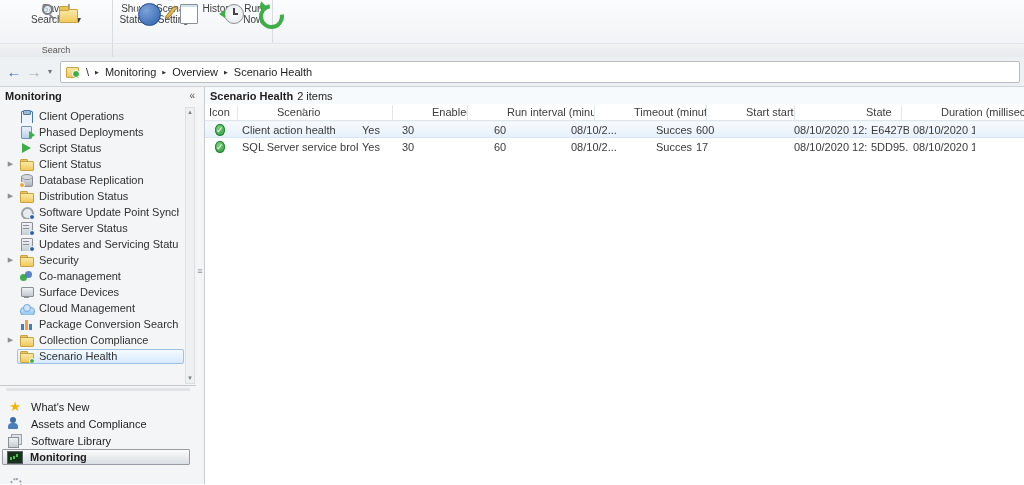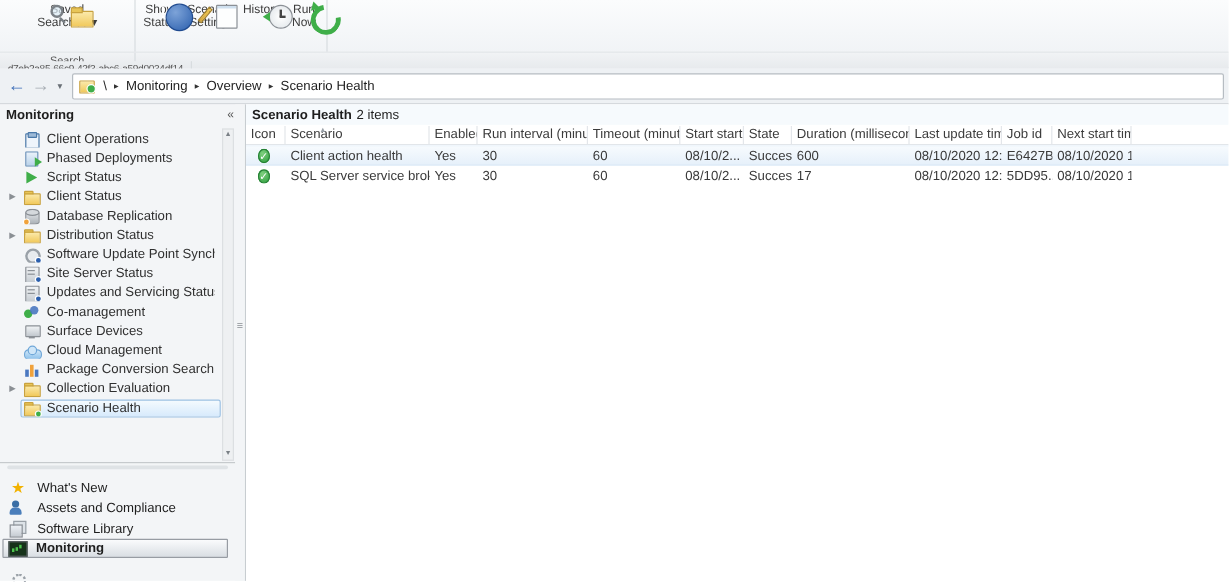--- a/index.html
+++ b/index.html
@@ -113,26 +113,26 @@
   
   .workspaces{position:absolute;left:0;right:8px;bottom:6px;height:80px;}
   .ws{display:flex;align-items:center;height:17px;padding-left:8px;gap:9px;color:#1e1e1e;cursor:default;}
   .ws.selected{margin:0 6px 0 2px;padding-left:4px;height:16px;border:1px solid #979ca3;border-radius:1px;background:linear-gradient(#fafbfc,#d9dee3);font-weight:bold;}
   .ws-gear{position:absolute;left:10px;bottom:-12px;width:12px;height:12px;border:2px dotted #9aa1a8;border-radius:50%;}
 
   
   .content{flex:1;background:#fff;display:flex;flex-direction:column;overflow:hidden;}
   .c-title{height:17px;background:#f6fafd;display:flex;align-items:center;padding-left:5px;gap:4px;color:#1e1e1e;}
   .c-title b{font-weight:bold;}
-  .thead{display:flex;height:16px;color:#3c3c3c;border-bottom:1px solid #e2e6ea;margin-top:1px;}
+  .thead{display:flex;height:16px;color:#3c3c3c;border-bottom:1px solid #e2e6ea;margin-top:1px;gap:35px;}
   .th{padding-left:4px;line-height:15px;border-right:1px solid #e3e6ea;white-space:nowrap;overflow:hidden;position:relative;flex:none;cursor:default;}
   .thf{flex:1;border-right:none;}
   .sort{position:absolute;left:28px;top:-3px;font-size:6px;color:#9aa1a8;}
   .w0{width:33px;}.w1{width:120px;}.w2{width:40px;}.w3{width:92px;}.w4{width:77px;}
-  .w5{width:53px;}.w6{width:40px;}.w7{width:98px;}.w8{width:77px;}.w9{width:42px;}.w10{width:66px;}
+  .w5{width:53px;}.w6{width:40px;margin-left:32px;}.w7{width:98px;}.w8{width:77px;}.w9{width:42px;}.w10{width:66px;}
   .trow{display:flex;height:17px;align-items:center;color:#3a3a3a;cursor:default;}
   .trow.sel{background:linear-gradient(#f8fbfe,#e5f0fa);box-shadow:inset 0 1px 0 #edf5fc,inset 0 -1px 0 #d9e8f6;}
   .td{padding-left:4px;white-space:nowrap;overflow:hidden;flex:none;}
   .chk{width:12px;height:12px;margin-left:6px;border-radius:50%;background:radial-gradient(circle at 35% 30%,#7ed07e,#2f9e3f);border:1px solid #268036;color:#fff;font-size:9px;line-height:11px;text-align:center;font-weight:bold;flex:none;}
 </style>
 </head>
 <body>
 
 <div class="app">
 
@@ -158,21 +158,20 @@
           <span class="cap">History</span>
         </div>
         <div class="rb-btn" style="width:34px;">
           <span class="r-ico r-run"><span class="arrow"></span></span>
           <span class="cap">Run Now</span>
         </div>
       </div>
     </div>
     <div class="rb-footer">
       <div class="rb-flabel g1">Search</div>
-      <div class="rb-flabel g2">d7eb2a85-66c9-42f3-abc6-a59d0034df14</div>
     </div>
   </div>
 
   <div class="addr">
     <span class="nav-arrow nav-back">←</span>
     <span class="nav-arrow nav-fwd">→</span>
     <span class="nav-caret">▾</span>
     <div class="crumb-box">
       <span class="site-ico"></span>
       <span class="crumb">\</span>
@@ -257,20 +256,27 @@
         <div class="titem">
             <span class="t-exp"></span>
             <span class="t-body">
               <span class="ico i-server">
                 <span class="badge-b"></span>
               </span>
               <span class="t-lbl">Updates and Servicing Status</span>
             </span>
           </div>
         <div class="titem">
+            <span class="t-exp">▶</span>
+            <span class="t-body">
+              <span class="ico i-folder"></span>
+              <span class="t-lbl">Security</span>
+            </span>
+          </div>
+        <div class="titem">
             <span class="t-exp"></span>
             <span class="t-body">
               <span class="ico i-puzzle"></span>
               <span class="t-lbl">Co-management</span>
             </span>
           </div>
         <div class="titem">
             <span class="t-exp"></span>
             <span class="t-body">
               <span class="ico i-monitor"></span>
@@ -288,21 +294,21 @@
             <span class="t-exp"></span>
             <span class="t-body">
               <span class="ico i-chart"></span>
               <span class="t-lbl">Package Conversion Search</span>
             </span>
           </div>
         <div class="titem">
             <span class="t-exp">▶</span>
             <span class="t-body">
               <span class="ico i-folder"></span>
-              <span class="t-lbl">Collection Evaluation</span>
+              <span class="t-lbl">Collection Compliance</span>
             </span>
           </div>
         <div class="titem selected">
             <span class="t-exp"></span>
             <span class="t-body">
               <span class="ico i-folder">
                 <span class="badge-g"></span>
               </span>
               <span class="t-lbl">Scenario Health</span>
             </span>

